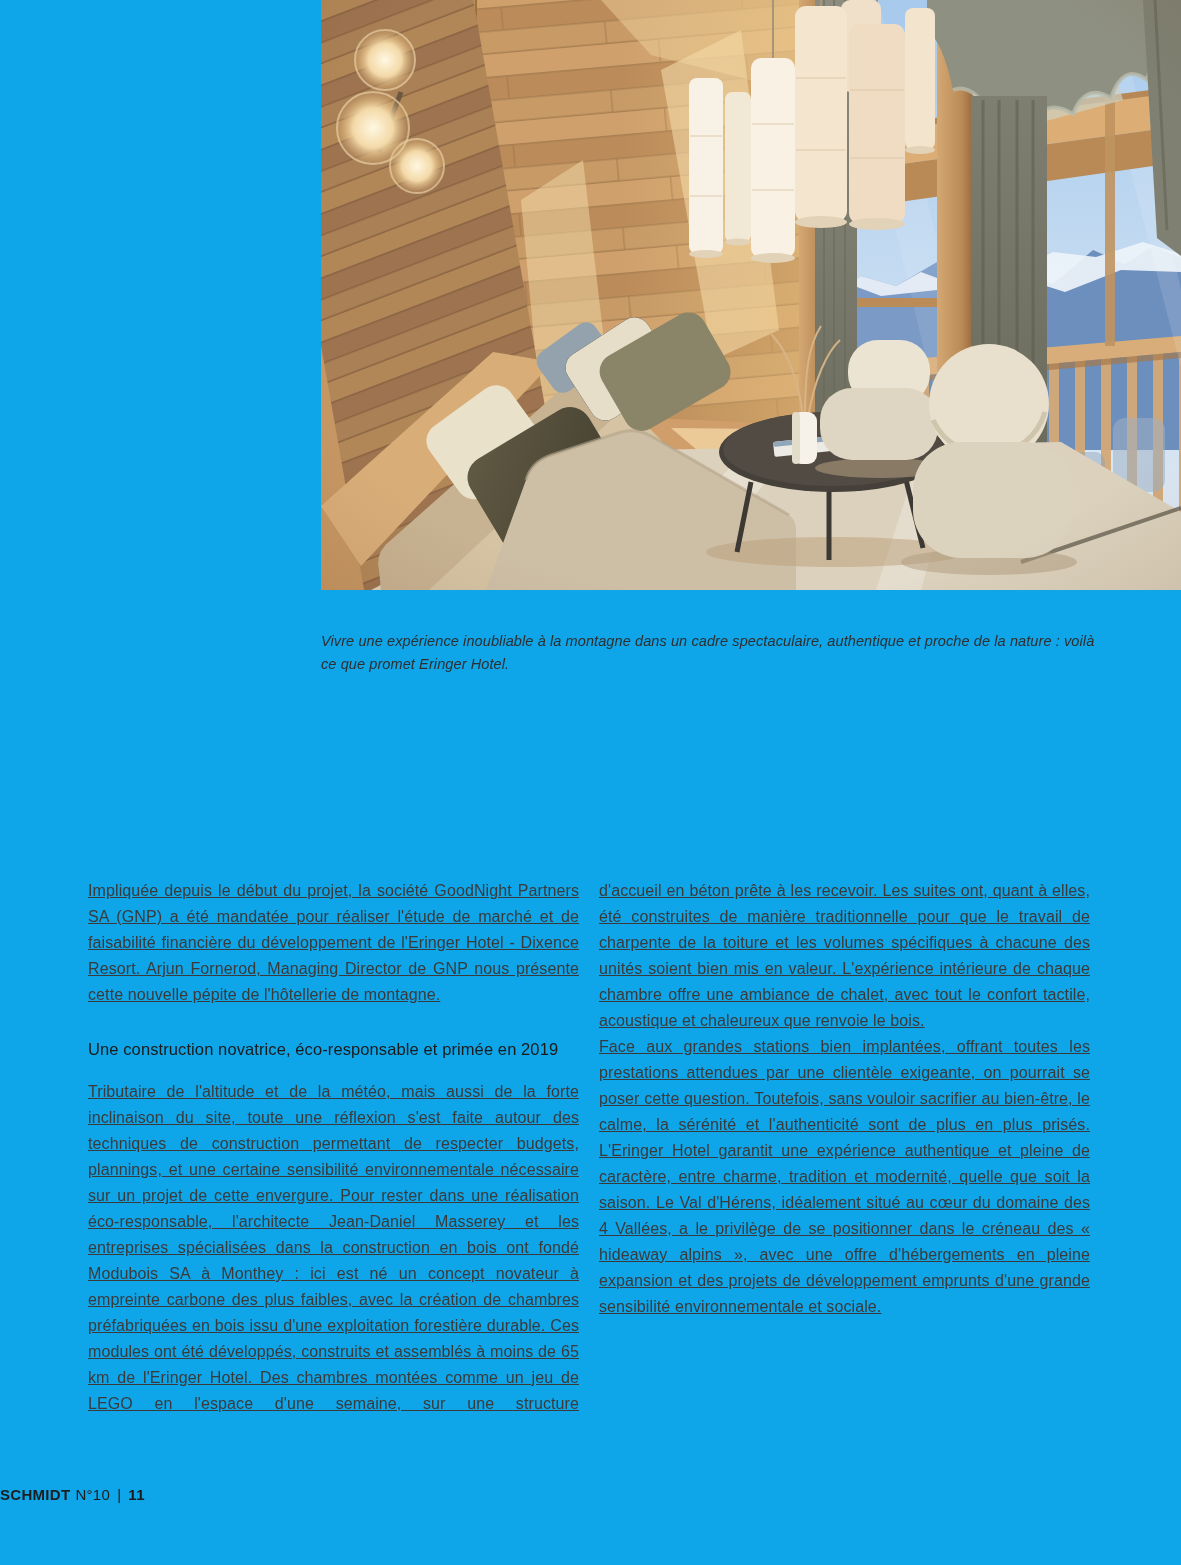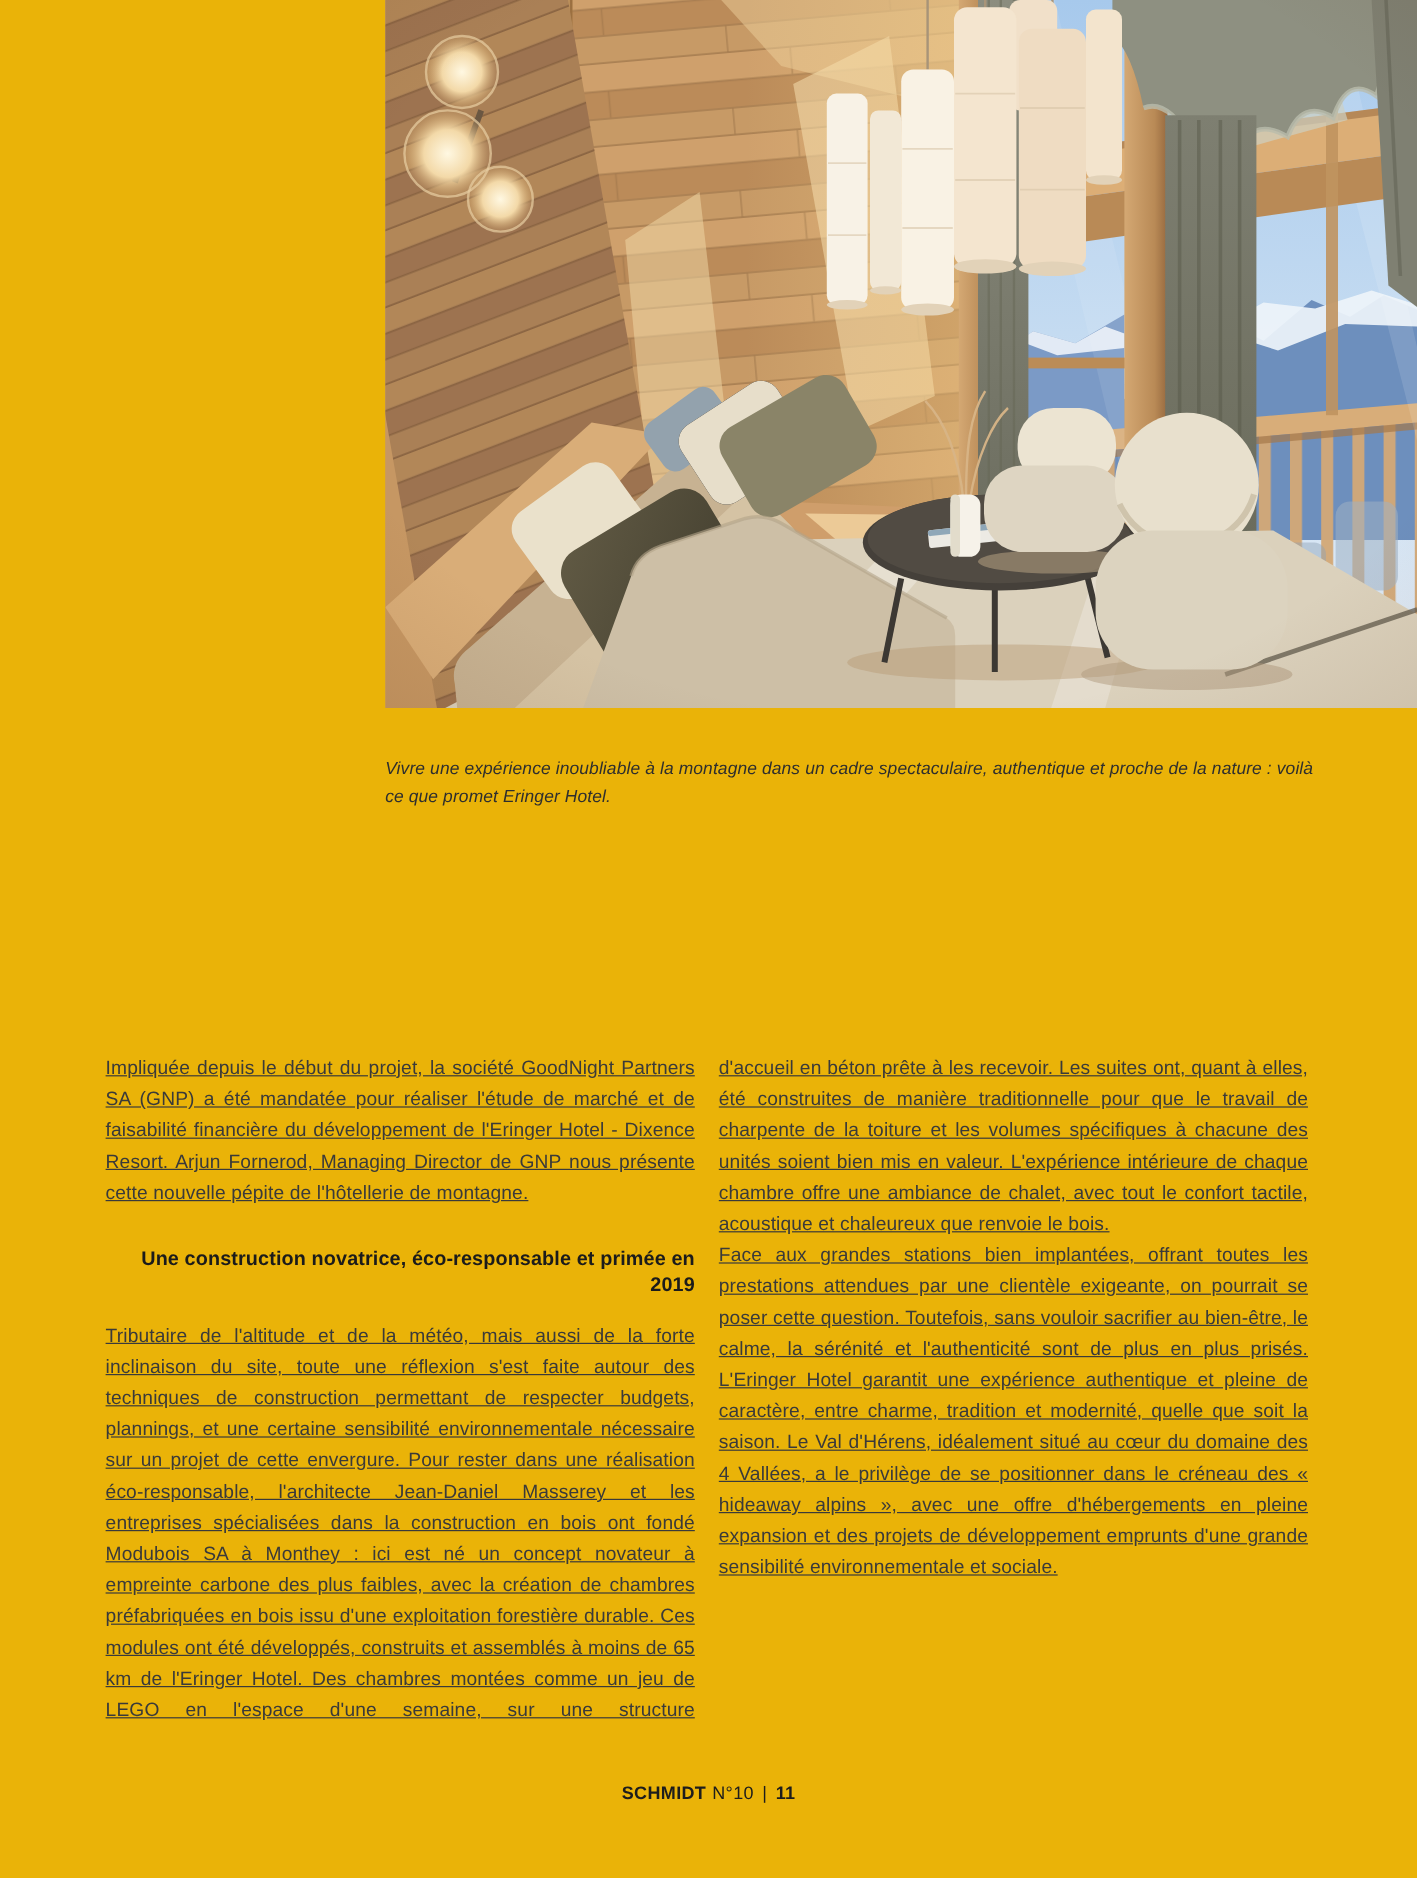--- a/index.html
+++ b/index.html
@@ -1,21 +1,21 @@
 <!DOCTYPE html>
 <html><head>
 <meta charset="utf-8">
 <style>
   html,body{margin:0;padding:0;}
   body{
     width:1181px;height:1565px;background:#ffffff;
     font-family:"Liberation Sans","DejaVu Sans",sans-serif;
     -webkit-font-smoothing:antialiased;
   }
-  .page{position:relative;width:1181px;height:1565px;background:#eab308;overflow:hidden;}
+  .page{position:relative;width:1181px;height:1565px;background:#0ea5e9;overflow:hidden;}
 
   
   .photo{position:absolute;left:321px;top:0;width:860px;height:590px;overflow:hidden;background:#c69763;}
   .photo svg{display:block;width:860px;height:590px;}
 
   
   .caption{
     position:absolute;left:321px;top:615px;width:778px;
     font-style:italic;font-size:14.5px;line-height:23px;color:#2e2e2e;
     letter-spacing:.1px;
@@ -24,28 +24,28 @@
   
   .col{position:absolute;top:878px;width:491px;color:#3a3a3a;}
   .col-left{left:88px;}
   .col-right{left:599px;}
   .col p{
     margin:0;font-size:16px;line-height:26px;text-align:justify;
     letter-spacing:.1px;color:#3a3a3a;text-decoration:underline;
   }
   .col p.cont{text-align-last:justify;}
   .col h3{
-    margin:30px 0 0 0;font-size:16.5px;line-height:22px;font-weight:bold;
-    color:#1b1b1b;letter-spacing:.1px;text-align:right;
+    margin:30px 0 0 0;font-size:16.5px;line-height:22px;font-weight:normal;
+    color:#1b1b1b;letter-spacing:.1px;text-align:left;
   }
   .col h3 + p{margin-top:19px;}
 
   
   .footer{
-    position:absolute;left:0;top:1486px;width:1181px;text-align:center;
+    position:absolute;left:0;top:1486px;width:1181px;
     font-size:15px;color:#1d1d1d;letter-spacing:.3px;
   }
   .footer .brand{font-weight:bold;}
   .footer .issue{font-weight:normal;margin-left:5px;}
   .footer .sep{margin:0 7px;font-weight:300;color:#1d1d1d;}
   .footer .pagenum{font-weight:bold;}
 </style>
 </head>
 <body>
 

